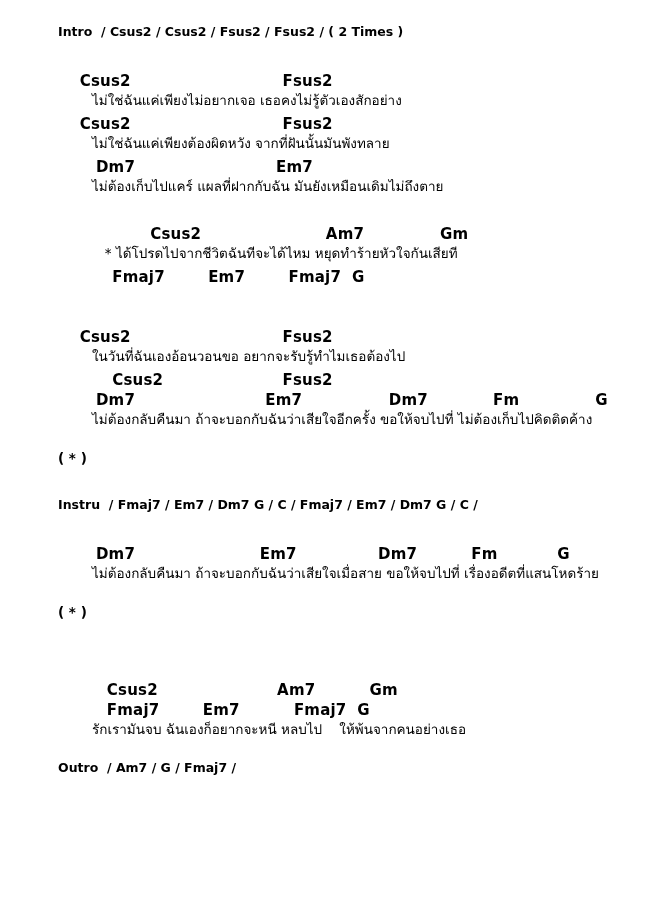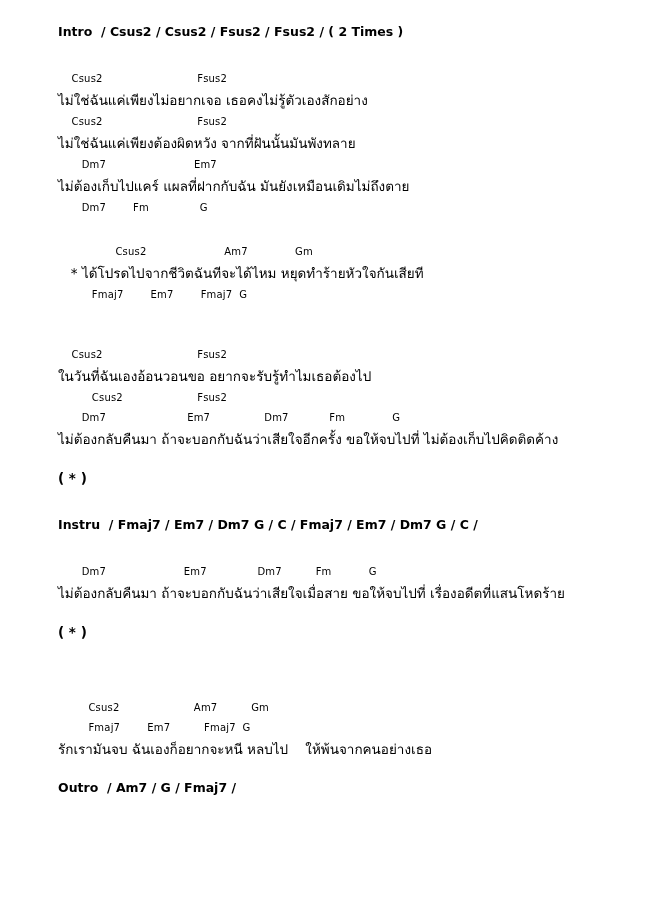--- a/index.html
+++ b/index.html
@@ -22,28 +22,29 @@
     padding: 26px 40px 10px 58px;
   }
   .block {
     margin: 0;
   }
   .line {
     white-space: pre;
     line-height: 1.0;
   }
   .chords {
-    font-size: 10px;
-    font-weight: normal;
+    font-size: 15px;
+    font-weight: bold;
     letter-spacing: 0.2px;
     height: 20px;
   }
   .lyric {
     font-size: 13.5px;
     height: 23px;
+    margin-left: 34px;
   }
   .section {
     font-size: 12.5px;
     font-weight: bold;
     height: 24px;
   }
   .section .seclabel {
     font-weight: bold;
   }
   .section .secchords {
@@ -70,21 +71,20 @@
 
   <div class="gap-lg"></div>
 
   <div class="block">
     <div class="line chords">    Csus2                            Fsus2</div>
     <div class="line lyric">ไม่ใช่ฉันแค่เพียงไม่อยากเจอ เธอคงไม่รู้ตัวเองสักอย่าง</div>
     <div class="line chords">    Csus2                            Fsus2</div>
     <div class="line lyric">ไม่ใช่ฉันแค่เพียงต้องผิดหวัง จากที่ฝันนั้นมันพังทลาย</div>
     <div class="line chords">       Dm7                          Em7</div>
     <div class="line lyric">ไม่ต้องเก็บไปแคร์ แผลที่ฝากกับฉัน มันยังเหมือนเดิมไม่ถึงตาย</div>
-    <div class="line chords">       Dm7        Fm               G</div>
   </div>
 
   <div class="gap-lg"></div>
 
   <div class="block">
     <div class="line chords">                 Csus2                       Am7              Gm</div>
     <div class="line lyric">   * ได้โปรดไปจากชีวิตฉันทีจะได้ไหม หยุดทำร้ายหัวใจกันเสียที</div>
     <div class="line chords">          Fmaj7        Em7        Fmaj7  G</div>
   </div>
 

